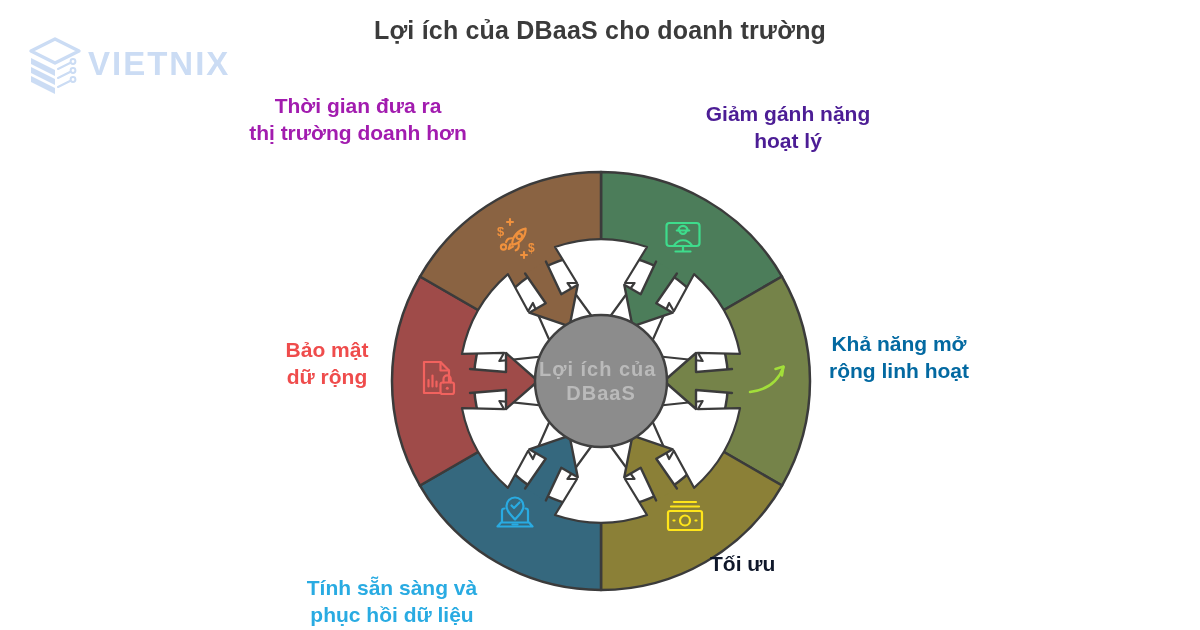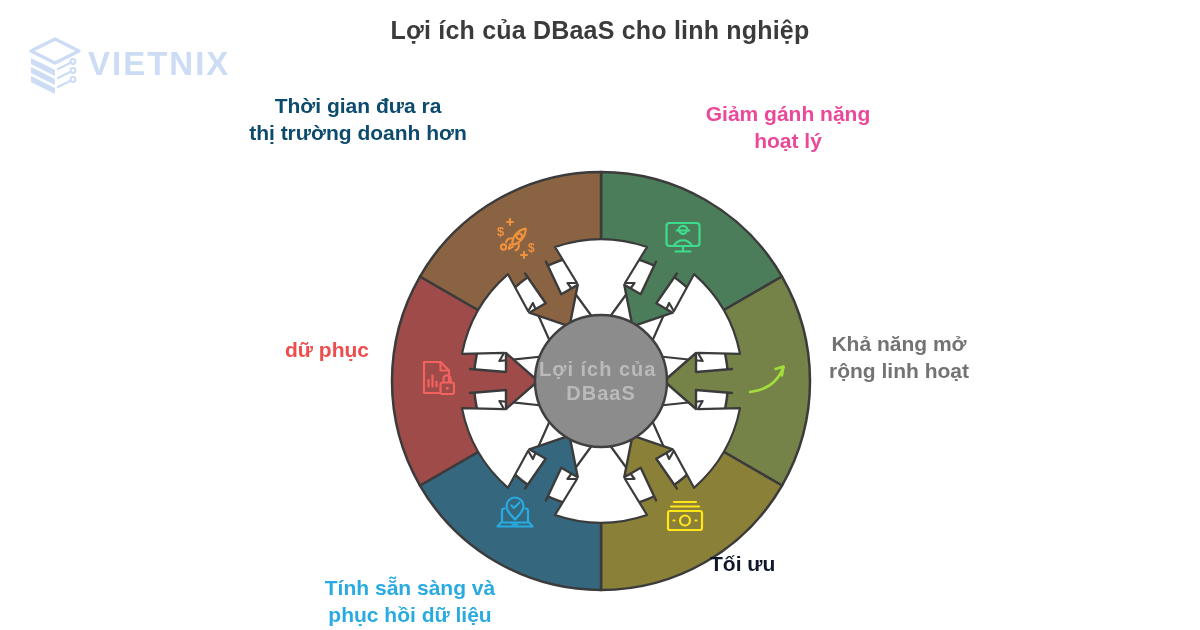--- a/index.html
+++ b/index.html
@@ -8,27 +8,27 @@
   .title{position:absolute;left:0;top:16px;width:1200px;text-align:center;
          font-size:25px;font-weight:700;letter-spacing:.2px;}
   .logo{position:absolute;left:24px;top:36px;}
   .wheel{position:absolute;left:371px;top:151px;}
   .label{position:absolute;font-size:21px;line-height:27px;font-weight:700;text-align:center;}
   .label div{white-space:nowrap;}
   .label.l-time{left:238px;top:92px;width:240px;}
   .label.l-manage{left:688px;top:100px;width:200px;}
   .label.l-scale{left:804px;top:330px;width:190px;}
   .label.l-cost{left:710px;top:550px;width:140px;text-align:left;}
-  .label.l-avail{left:310px;top:574px;width:200px;}
+  .label.l-avail{left:292px;top:574px;width:200px;}
   .label.l-secure{left:267px;top:336px;width:120px;}
 </style>
 </head>
 <body>
 
-<div class="title" style="color: rgb(59, 59, 59);">Lợi ích của DBaaS cho linh nghiệp</div>
+<div class="title" style="color: rgb(59, 59, 59);">Lợi ích của DBaaS cho doanh trường</div>
 
 <svg class="logo" width="236" height="62" viewBox="0 0 236 62">
   <g fill="none" stroke-linejoin="round" stroke-linecap="round" stroke="#cbdcf4">
     <path d="M31,3 L55,15 L31,27 L7,15 Z" stroke-width="3.4"></path>
     <g stroke="none" fill="#cbdcf4">
       <path d="M7,22 L31,34 L31,40 L7,28 Z"></path>
       <path d="M7,31 L31,43 L31,49 L7,37 Z"></path>
       <path d="M7,40 L31,52 L31,58 L7,46 Z"></path>
     </g>
     <g stroke-width="2">
@@ -127,34 +127,35 @@
   <g transform="translate(-164,-2)" fill="none" stroke-width="2.2" stroke-linecap="round" stroke-linejoin="round" stroke="#f2625e">
     <path d="M-13,-17 H3.5 L12,-8.5 V14 H-13 Z"></path>
     <path d="M3.5,-17 V-8.5 H12"></path>
     <path d="M-8.5,7.5 V1 M-4.5,7.5 V-3.5 M-0.5,7.5 V2.5"></path>
     <rect x="3.5" y="3.5" width="13.5" height="11.5" rx="2" fill="#9f4b49"></rect>
     <path d="M6.5,3.5 V0 A3.6,3.6 0 0 1 13.7,0 V3.5"></path>
     <circle cx="10.3" cy="9.2" r="1.5" stroke="none" fill="#f2625e"></circle>
   </g>
 </svg>
 
-<div class="label l-time" style="color: #0c4a6e;">
+<div class="label l-time" style="color: #a21caf;">
   <div>Thời gian đưa ra</div>
   <div>thị trường doanh hơn</div>
 </div>
-<div class="label l-manage" style="color: #ec4899;">
+<div class="label l-manage" style="color: #4c1d95;">
   <div>Giảm gánh nặng</div>
   <div>hoạt lý</div>
 </div>
-<div class="label l-scale" style="color: #737373;">
+<div class="label l-scale" style="color: #0369a1;">
   <div>Khả năng mở</div>
   <div>rộng linh hoạt</div>
 </div>
 <div class="label l-cost" style="color: #0f172a;">
   <div>Tối ưu</div>
 </div>
 <div class="label l-avail" style="color: rgb(41, 171, 226);">
   <div>Tính sẵn sàng và</div>
   <div>phục hồi dữ liệu</div>
 </div>
 <div class="label l-secure" style="color: rgb(239, 76, 76);">
-  <div>dữ phục</div>
+  <div>Bảo mật</div>
+  <div>dữ rộng</div>
 </div>
 
 </body></html>

